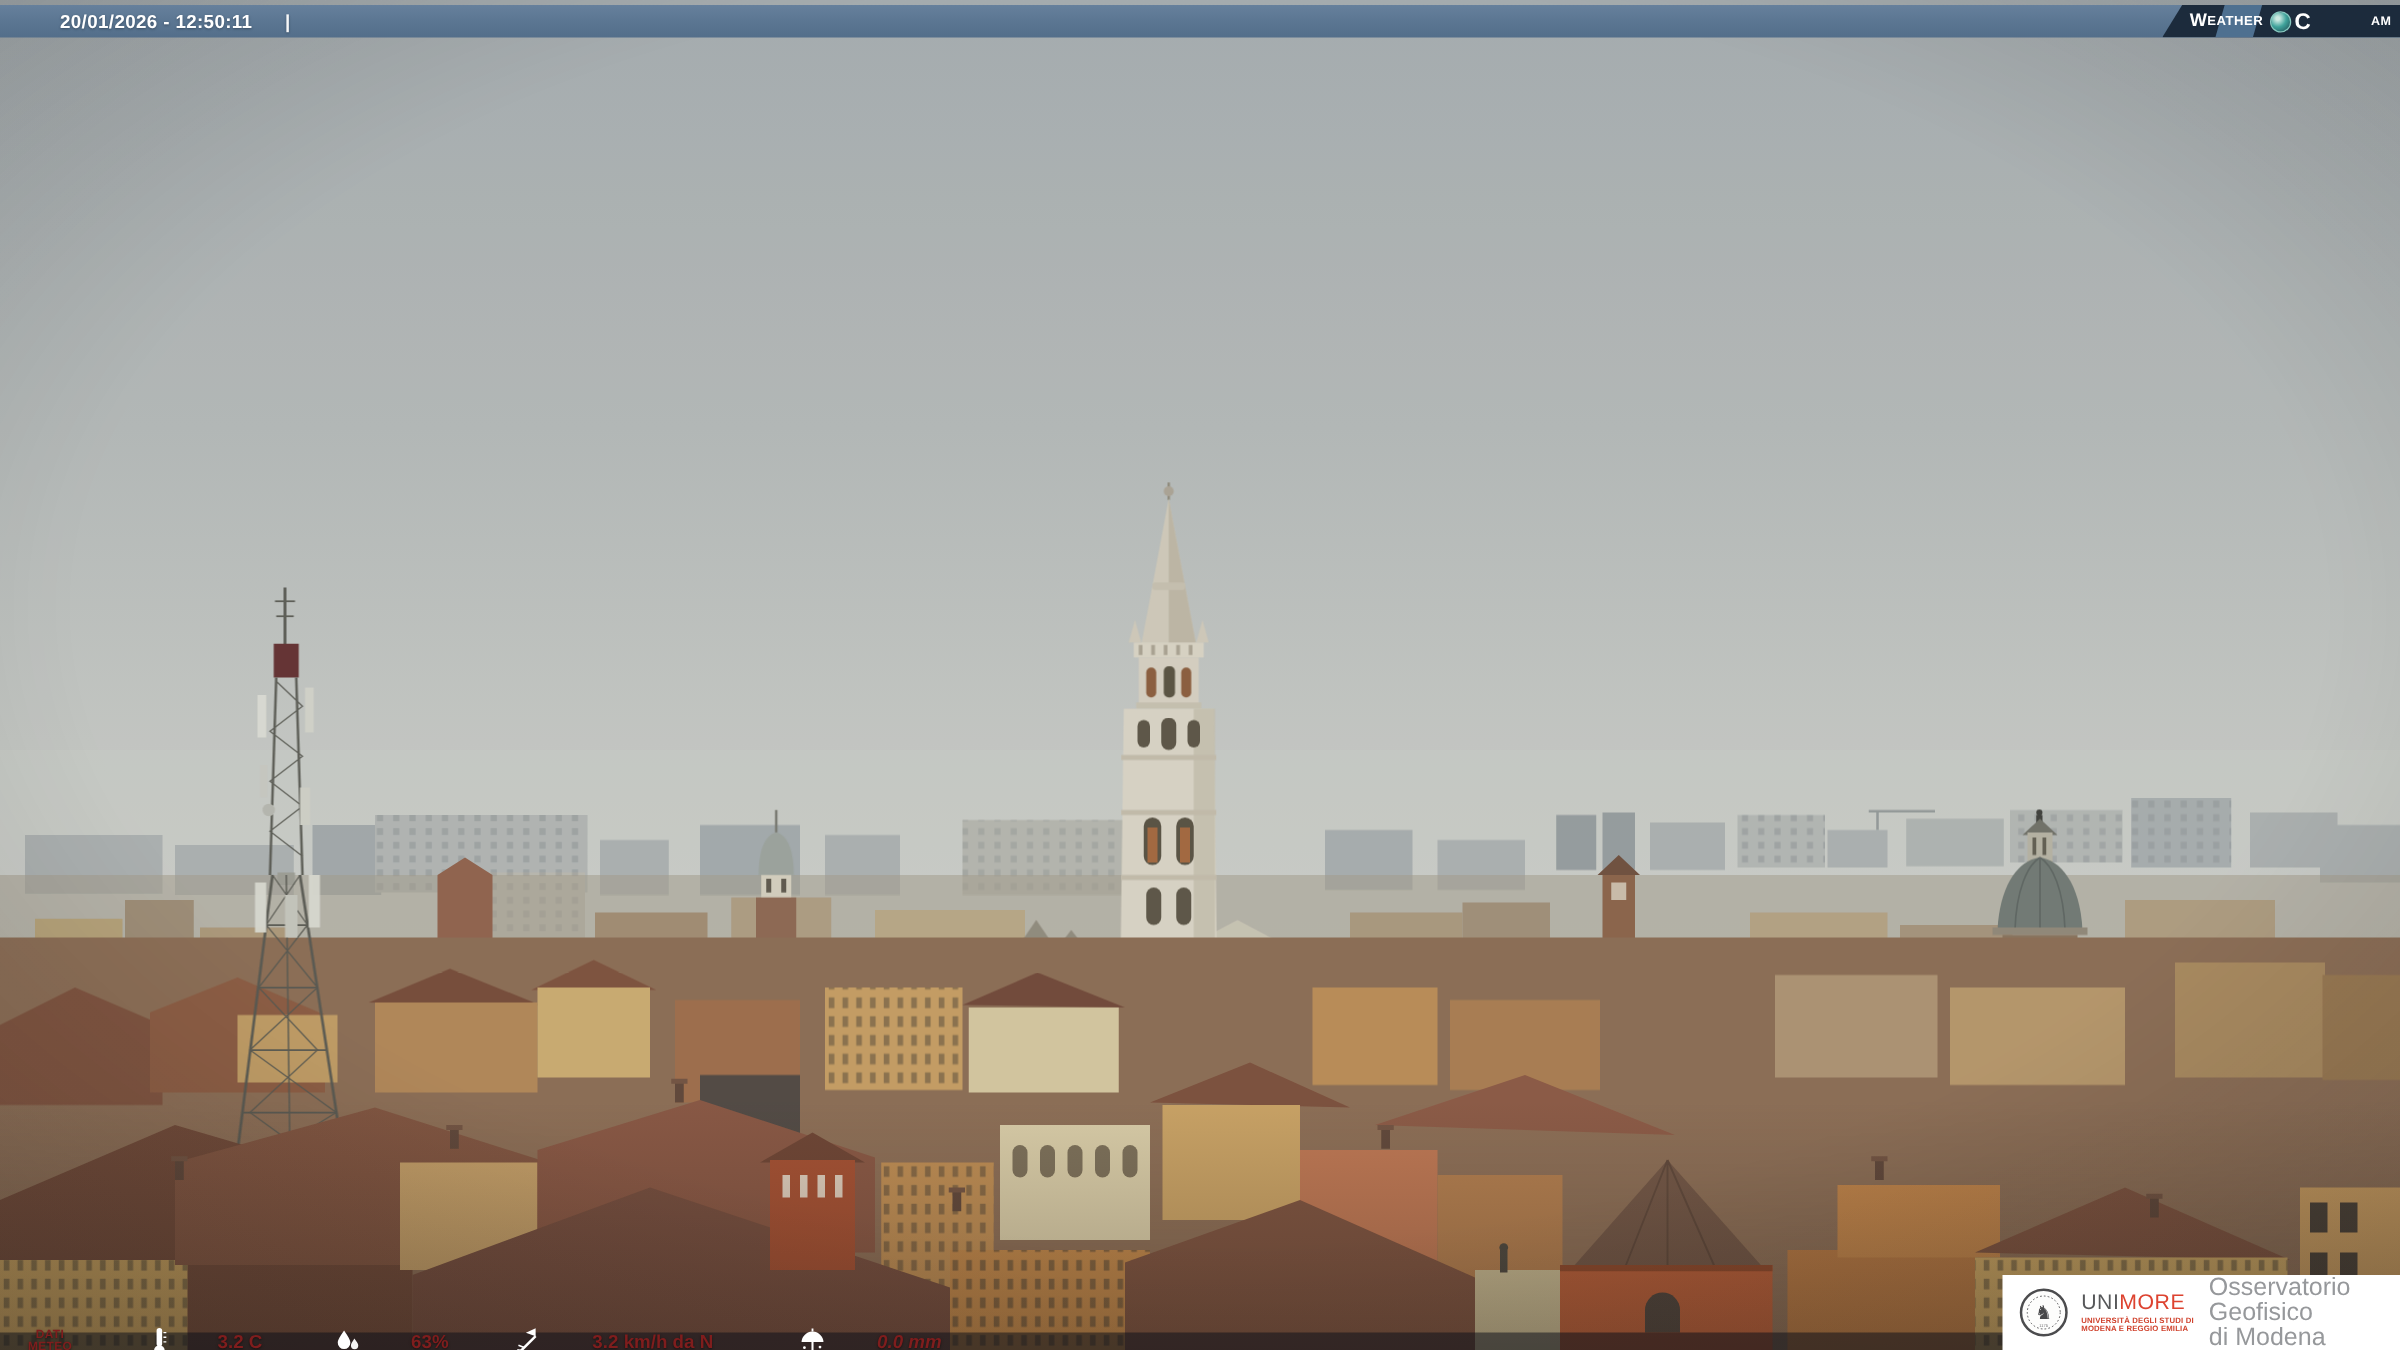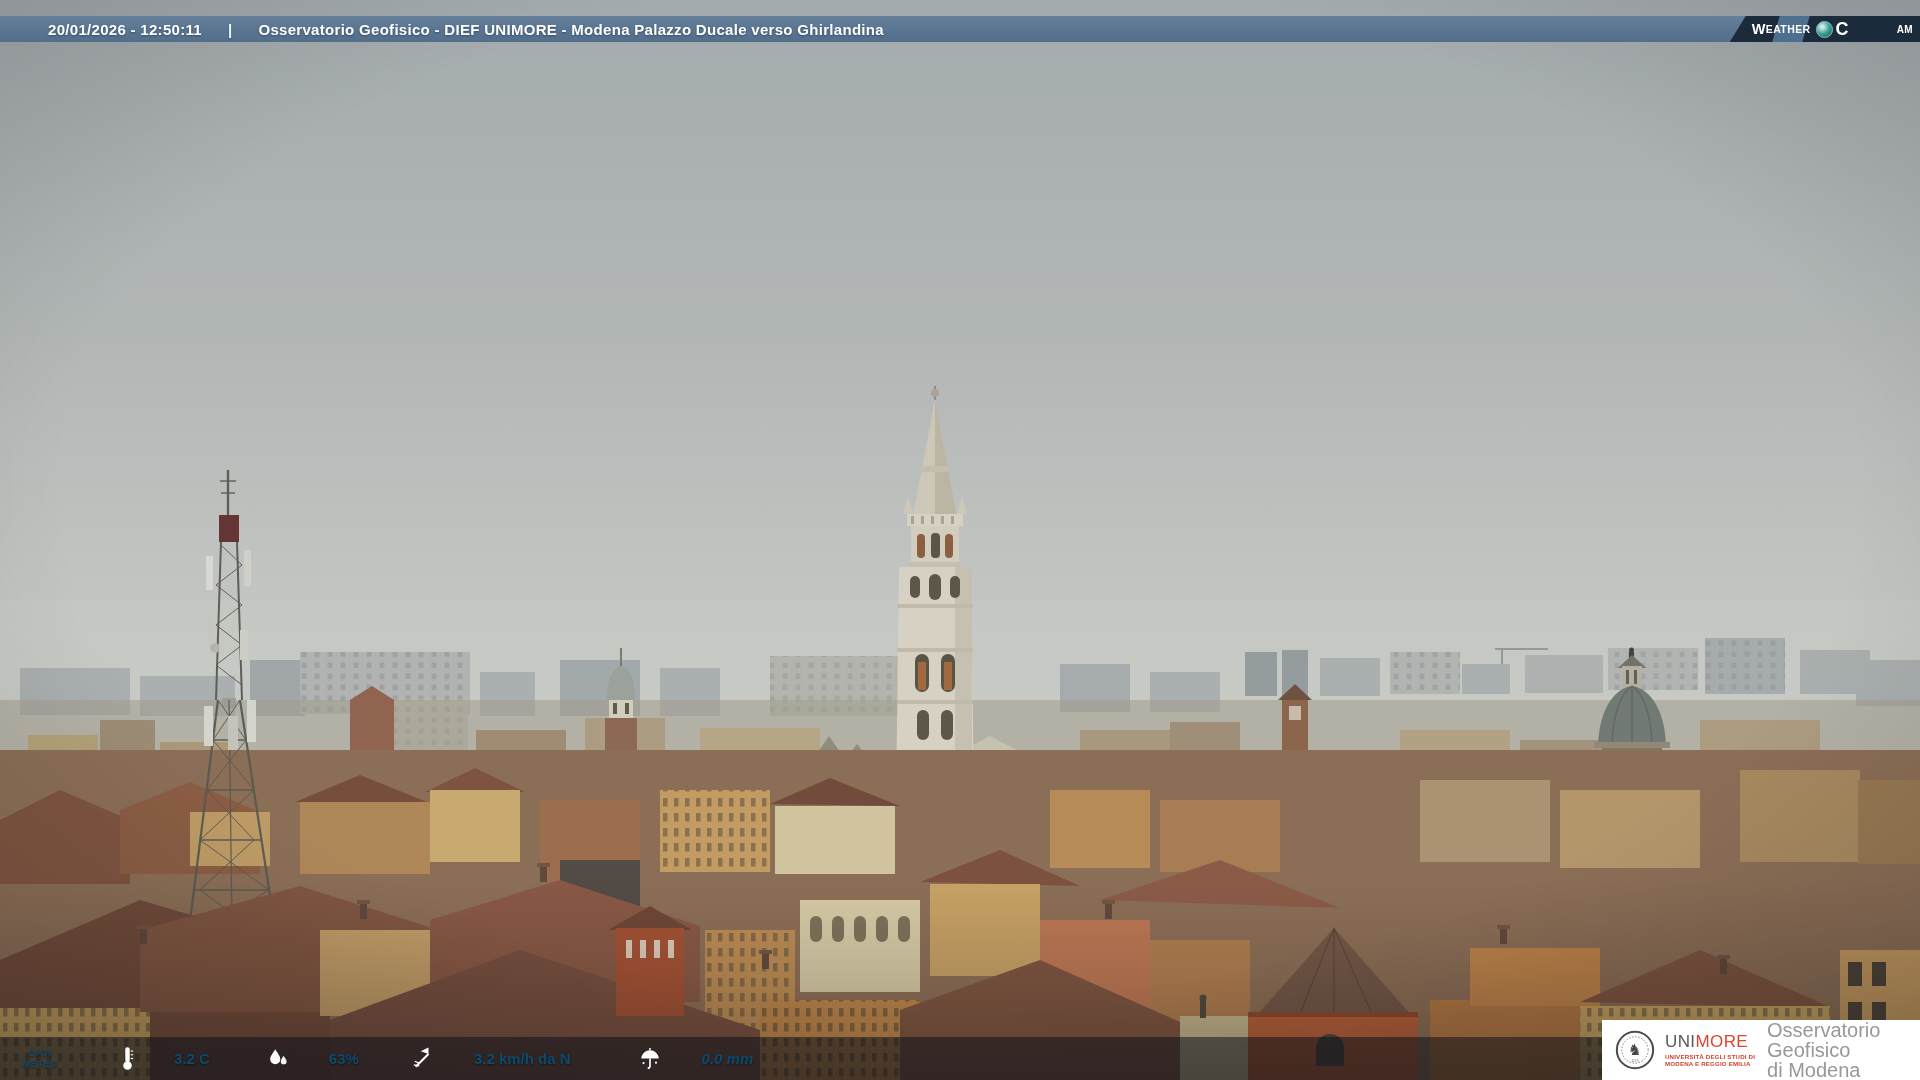--- a/index.html
+++ b/index.html
@@ -4,21 +4,21 @@
 <style>
   html,body{margin:0;padding:0;background:#23262a;}
   .stage{
     position:relative;width:1920px;height:1080px;overflow:hidden;
     font-family:"Liberation Sans","DejaVu Sans",sans-serif;background:#b9bcba;
   }
   .scene{position:absolute;inset:0;width:100%;height:100%;display:block;}
 
   
   .topbar{
-    position:absolute;top:16px;left:0;right:0;height:26px;
+    position:absolute;top:4px;left:0;right:0;height:26px;
     background:linear-gradient(180deg,#66809c 0%,#5a7591 55%,#536e8a 100%);
     color:#fff;display:flex;align-items:center;
     font-weight:bold;font-size:15px;letter-spacing:.3px;
     text-shadow:0 1px 2px rgba(20,30,45,.45);white-space:nowrap;
   }
   .topbar .ts{margin-left:48px;}
   .topbar .sep{margin:0 26px;opacity:.95;}
   .wcam{
     position:absolute;right:0;top:0;height:26px;display:flex;align-items:center;
     background:#1c2b3c;padding:0 7px 0 22px;
@@ -32,23 +32,23 @@
   .lens{
     position:relative;width:17px;height:17px;border-radius:50%;margin:0 3px;
     background:radial-gradient(circle at 35% 32%,#cdeae2 10%,#3fa39b 48%,#1d464e 100%);
     border:1px solid #86c8bf;box-sizing:border-box;
   }
   .cam-c{font-size:18px;font-weight:700;}
   .cam-rest{font-size:10px;font-weight:700;letter-spacing:.3px;margin-left:48px;}
 
   
   .meteobar{
-    position:absolute;left:0;right:0;bottom:0;height:43px;
+    position:absolute;left:0;right:0;bottom:0;height:14px;
     background:rgba(12,16,24,.52);
-    display:flex;align-items:center;color:#0c4a6e;font-weight:bold;font-size:15px;
+    display:flex;align-items:center;color:#7f1d1d;font-weight:bold;font-size:15px;
     text-shadow:0 1px 2px rgba(0,0,0,.5);white-space:nowrap;gap:35px;
   }
   .dati{
     margin-left:16px;width:48px;font-size:9.5px;line-height:10.5px;
     text-align:center;letter-spacing:.3px;
   }
   .micon{display:block;flex:none;}
   .mi-thermo{margin-left:22px;}
   .mi-temp{margin-left:5px;}
   .mi-drops{margin-left:22px;}
@@ -371,21 +371,20 @@
     <g>
       <rect x="0" y="0" width="1920" height="1080" fill="#b7bcb9" opacity="0.05"></rect>
       <rect x="0" y="880" width="1920" height="200" fill="url(#botshade)"></rect>
       <rect x="0" y="0" width="1920" height="1080" fill="url(#vig)"></rect>
     </g>
   </svg>
 
   <header class="topbar">
     <span class="ts">20/01/2026 - 12:50:11</span>
     <span class="sep">|</span>
-    <span class="title">Osservatorio Geofisico - DIEF UNIMORE - Modena Palazzo Ducale verso Ghirlandina</span>
     <div class="wcam">
       <span class="band"></span>
       <span class="wx-w">W</span>
       <span class="wx-rest">EATHER</span>
       <span class="lens"></span>
       <span class="cam-c">C</span>
       <span class="cam-rest">AM</span>
     </div>
   </header>
 

